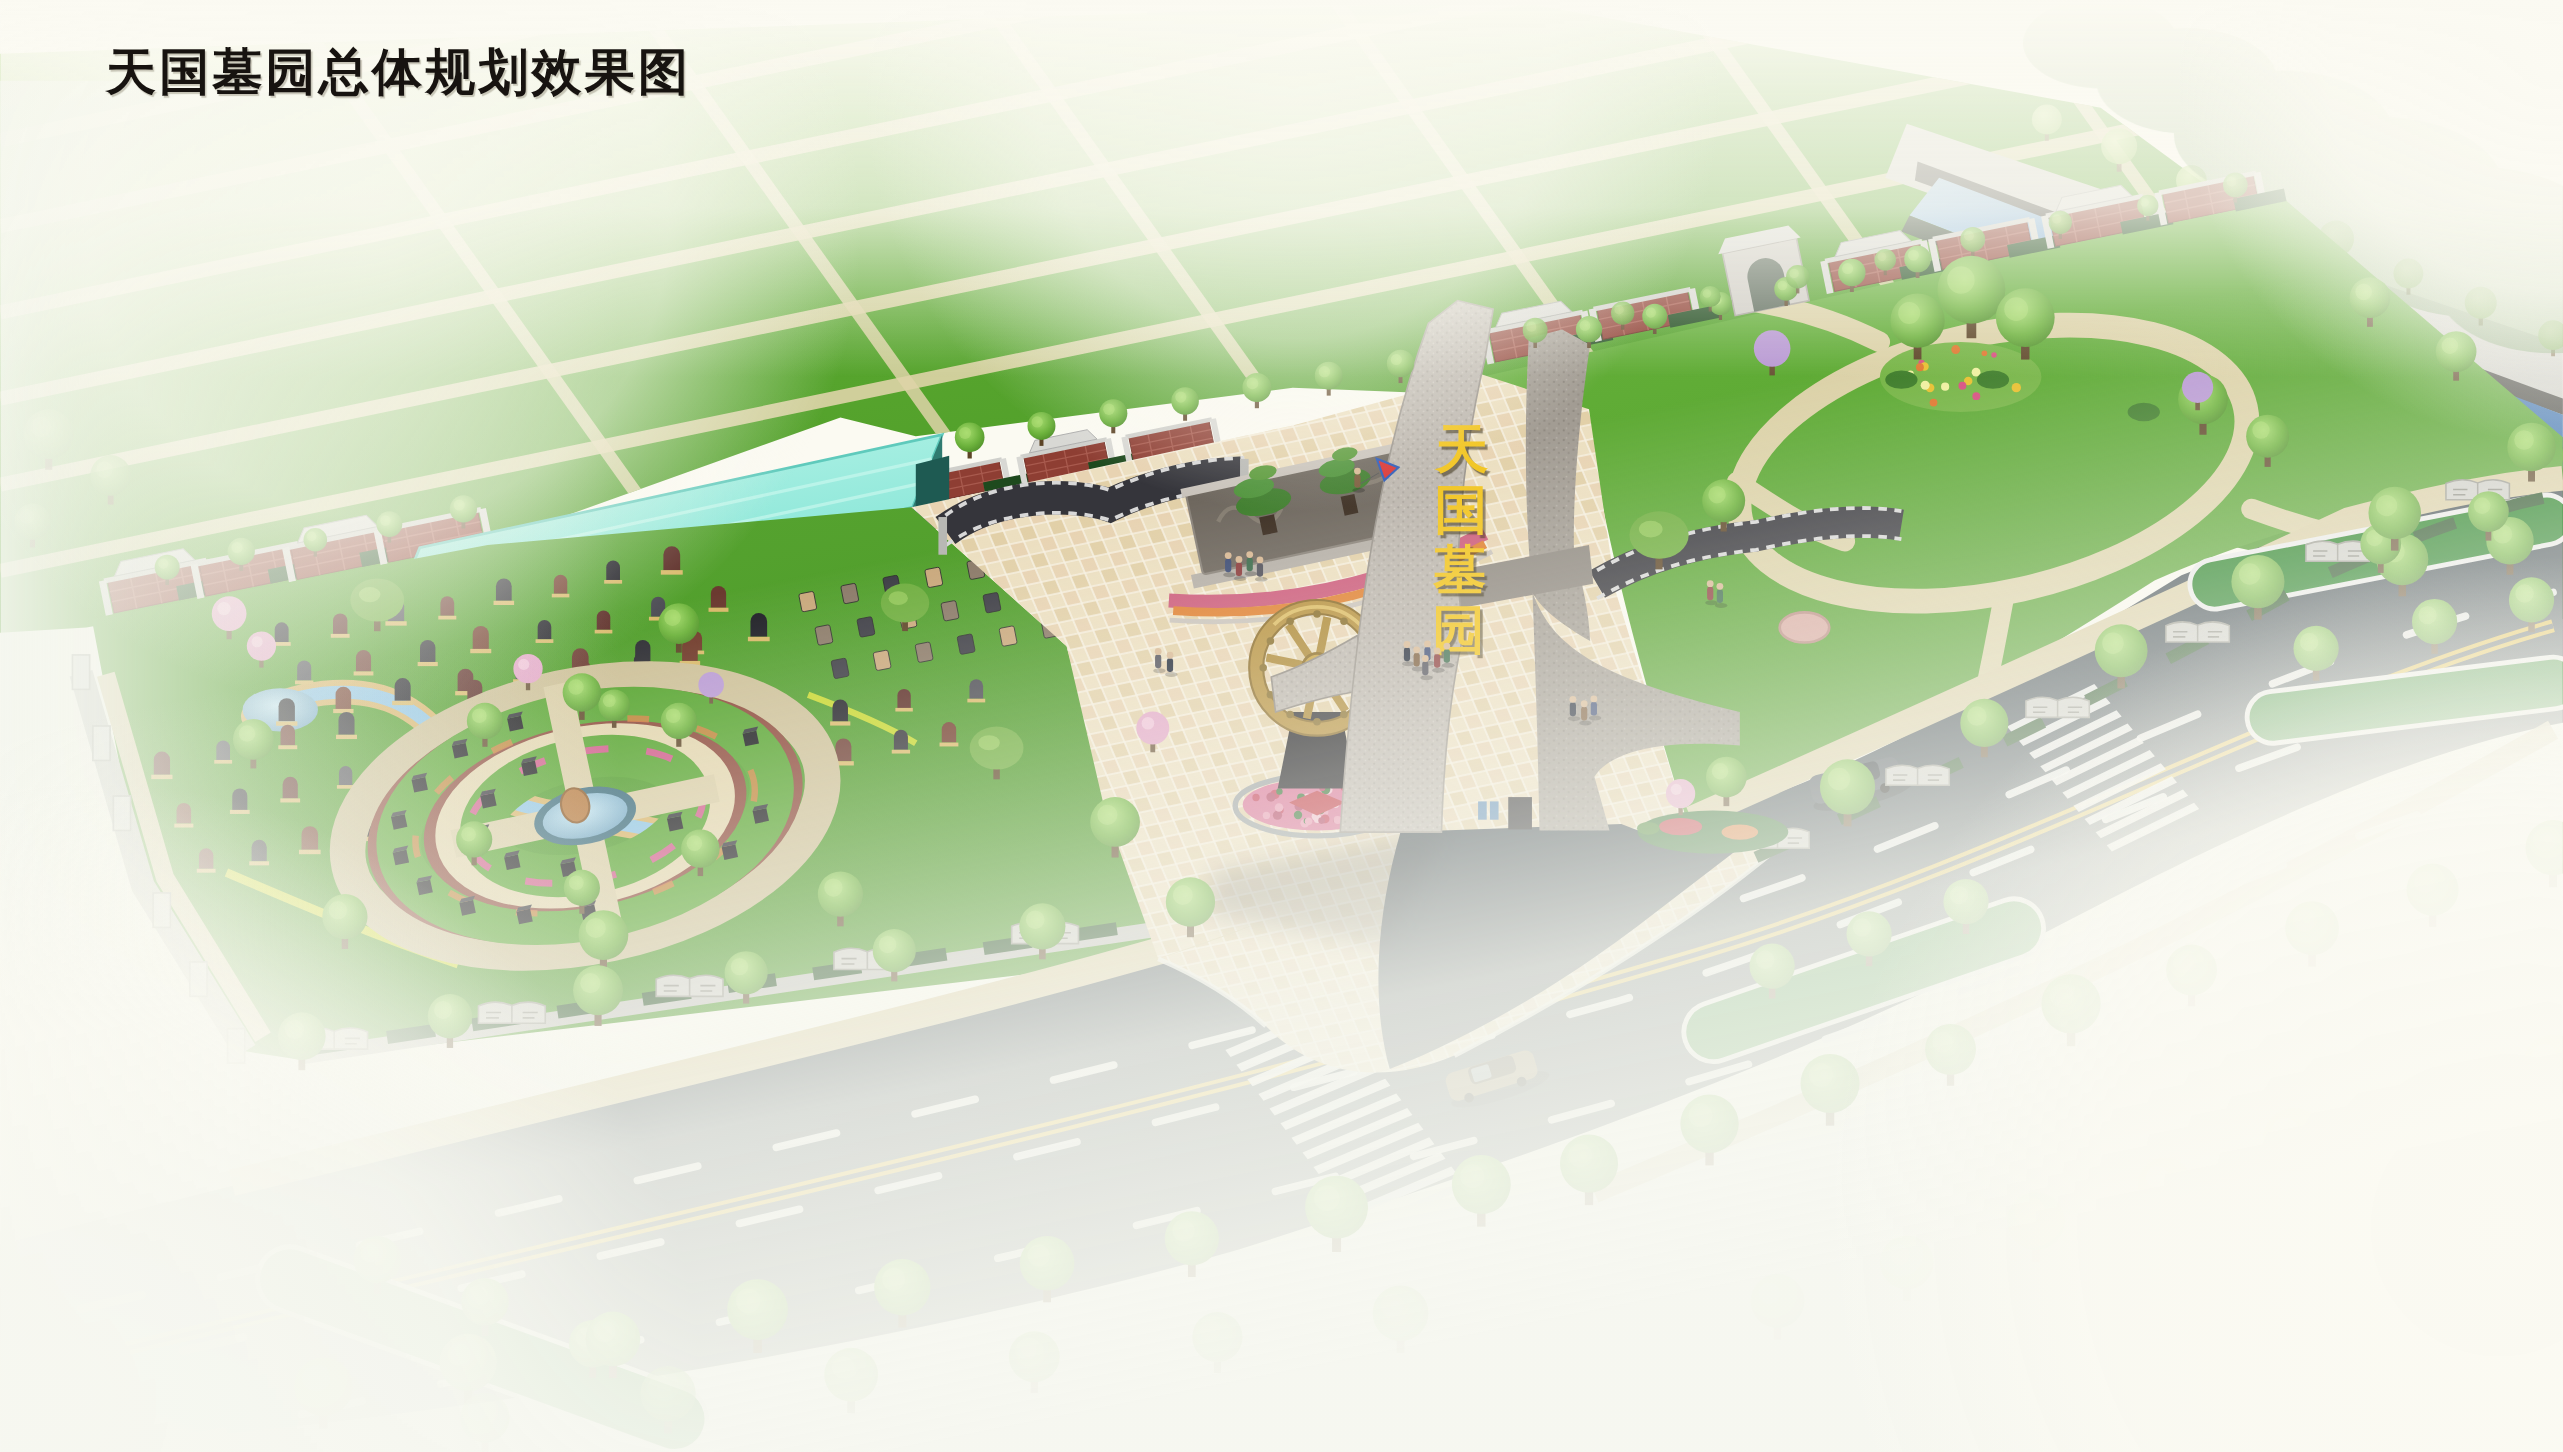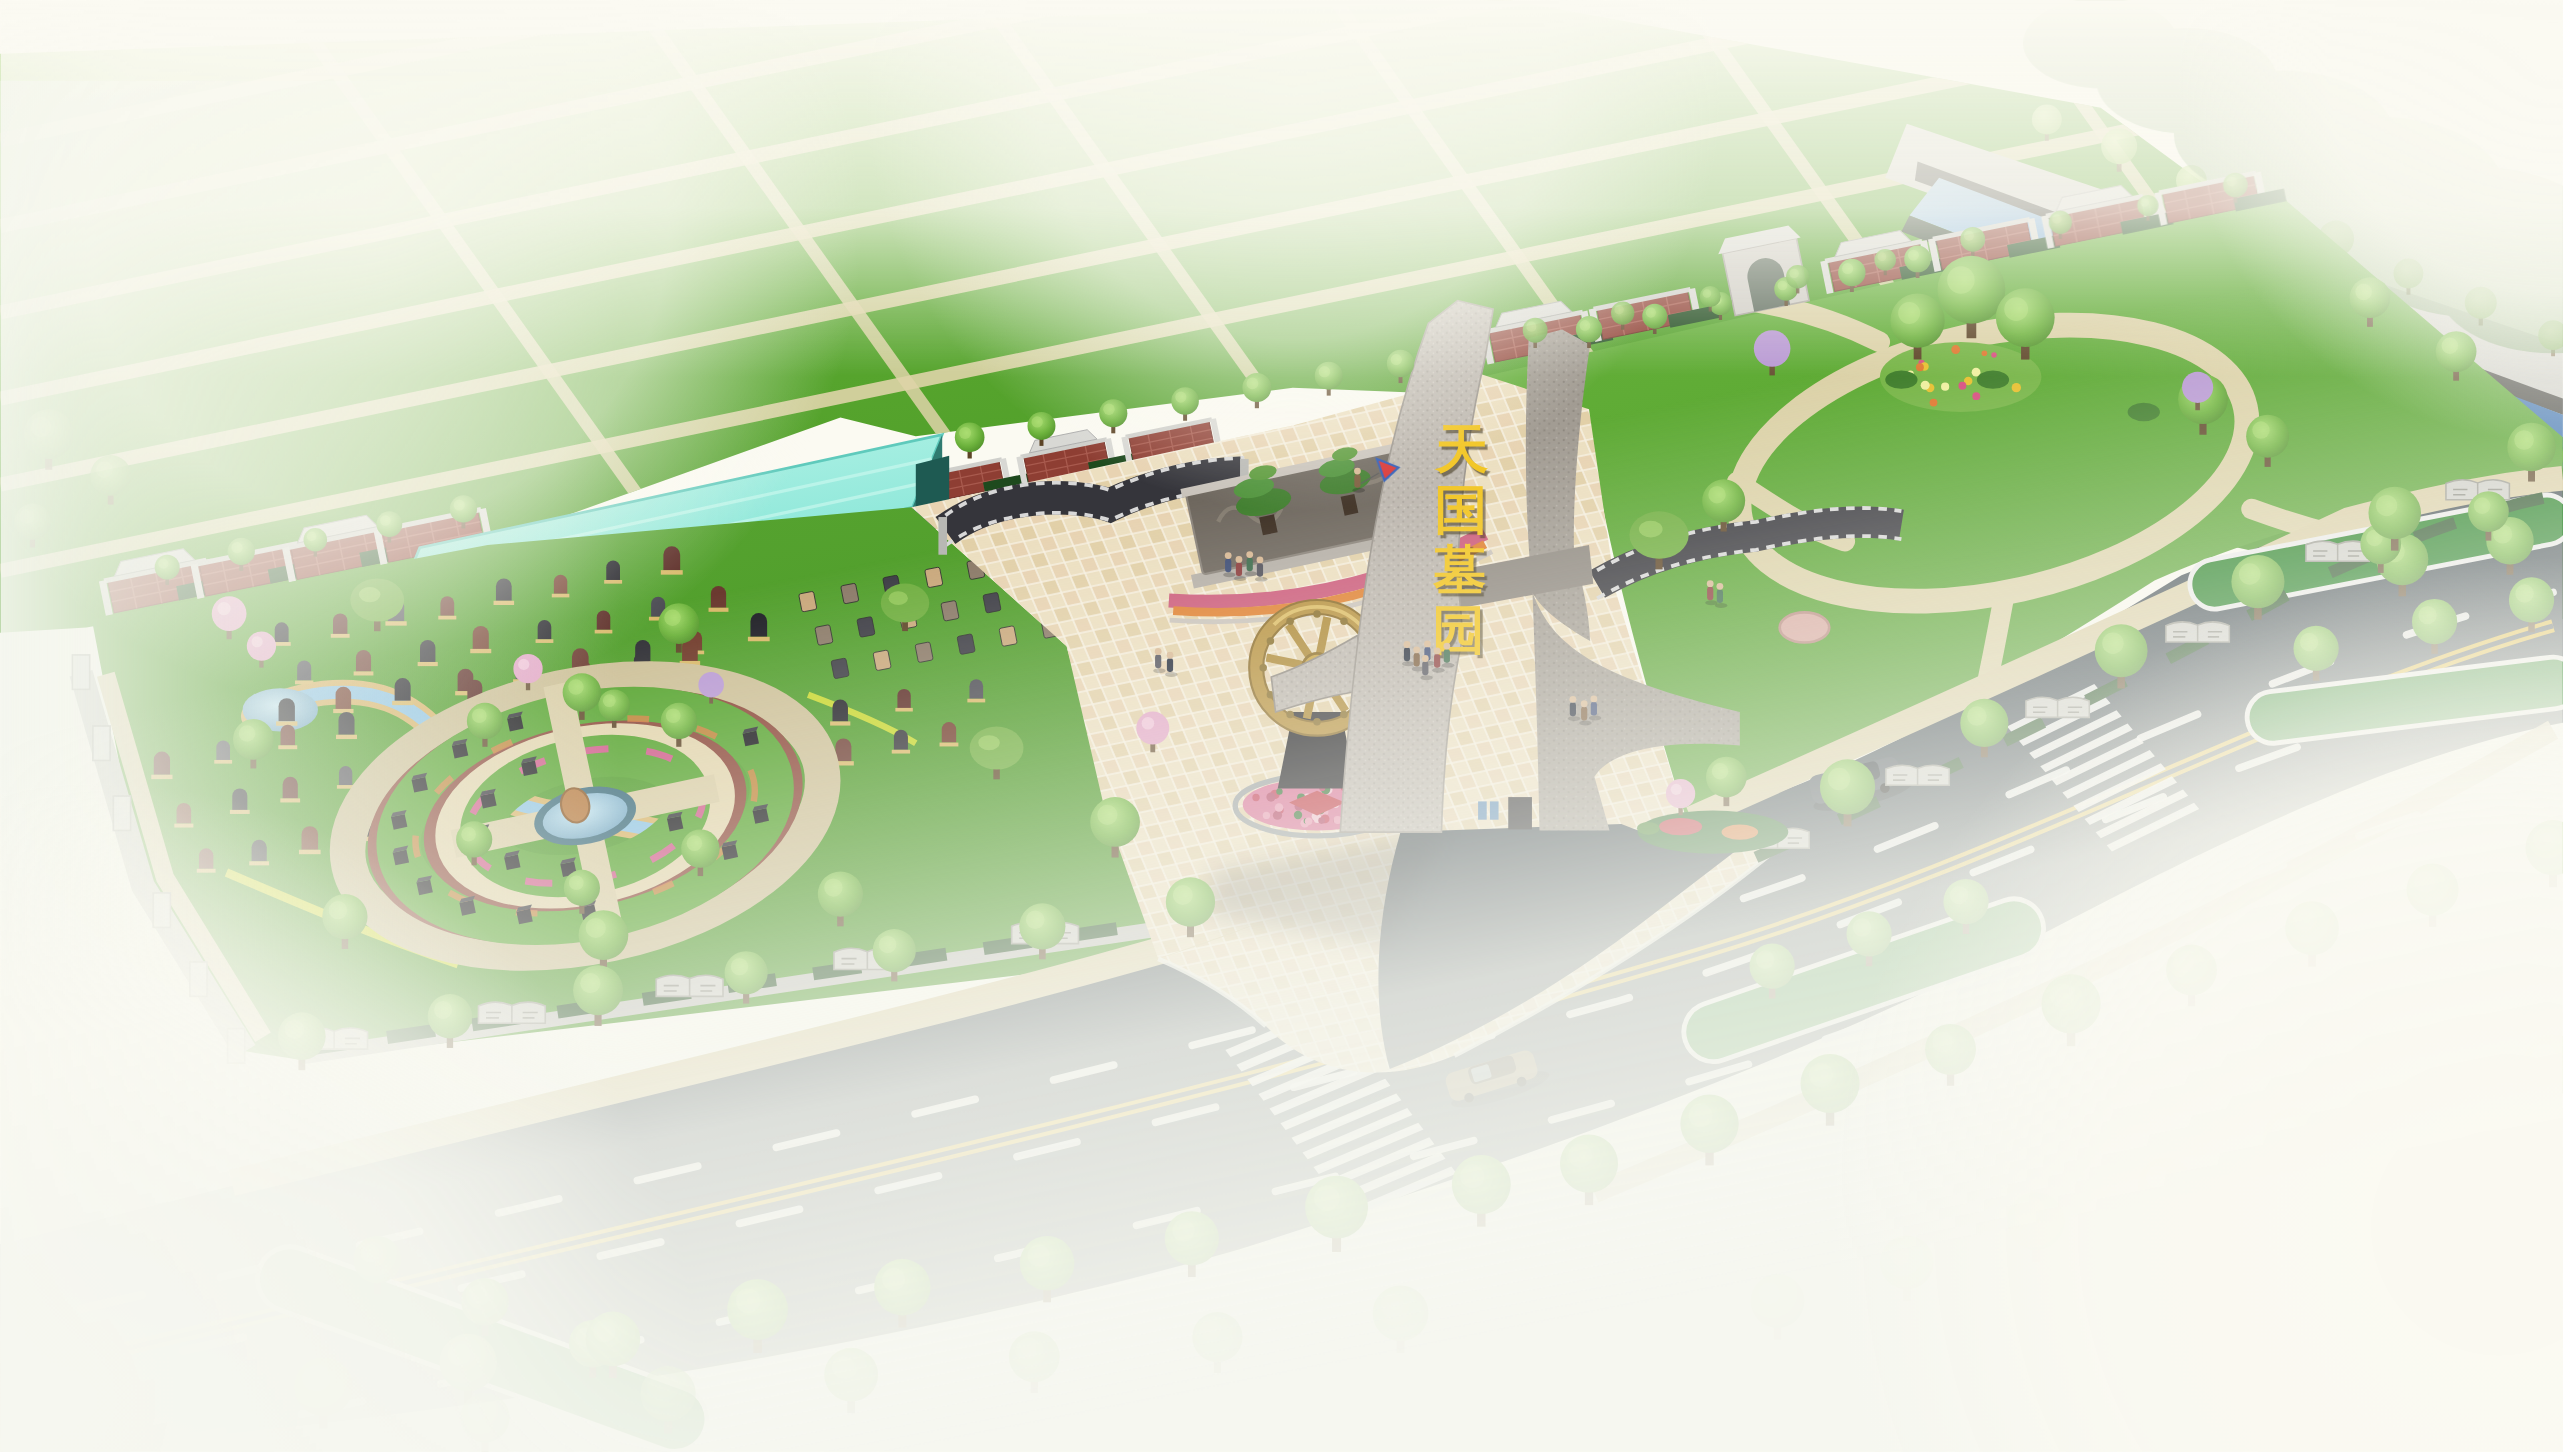--- a/index.html
+++ b/index.html
@@ -977,14 +977,15 @@
   <rect x="0" y="150" width="1150" height="2546" fill="url(#gFogLeft)"></rect>
   <circle cx="150" cy="2600" r="1150" fill="url(#gFogRad)"></circle>
   <rect x="0" y="0" width="4758" height="2696" fill="url(#gFogBR)"></rect>
   <circle cx="4640" cy="2280" r="1250" fill="url(#gFogRad)"></circle>
   <circle cx="4740" cy="120" r="700" fill="url(#gFogRad)"></circle>
   <circle cx="700" cy="420" r="900" fill="url(#gFogRad)" opacity="0.8"></circle>
   <circle cx="2400" cy="150" r="800" fill="url(#gFogRad)" opacity="0.75"></circle>
 </g>
 </svg>
 
+<div id="title">天国墓园总体规划效果图</div>
 </div>
 
 
 </body></html>

